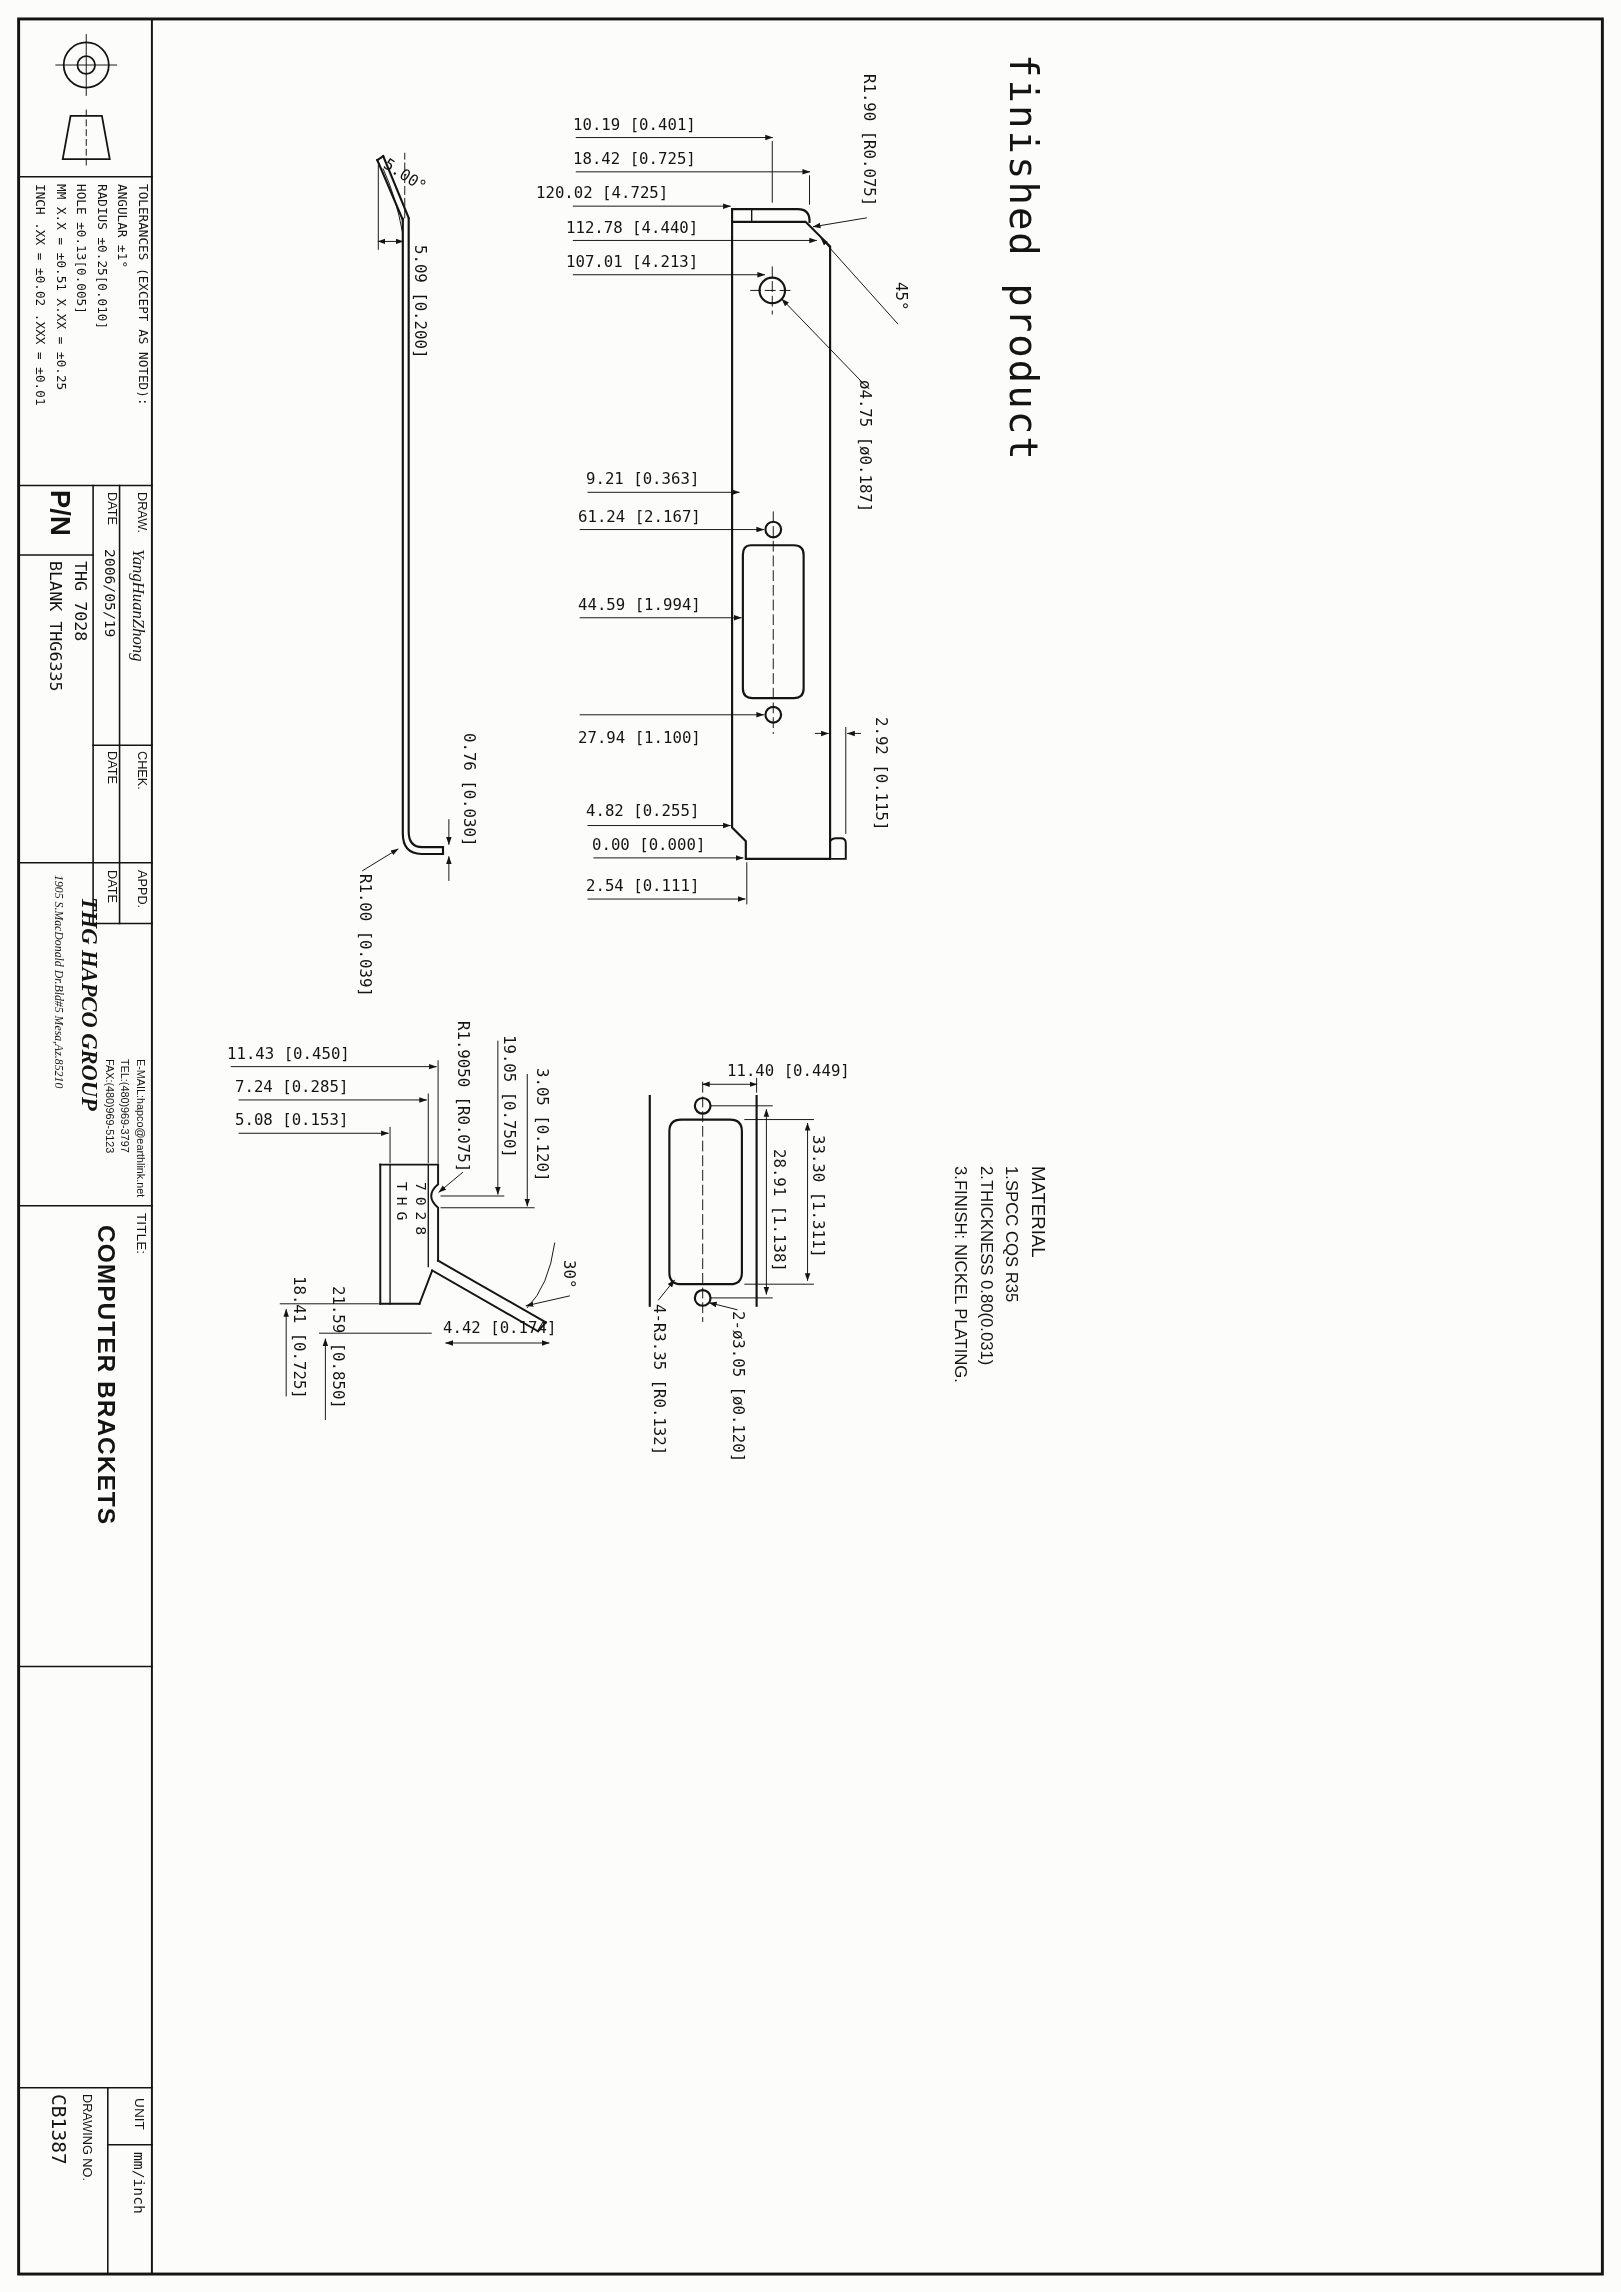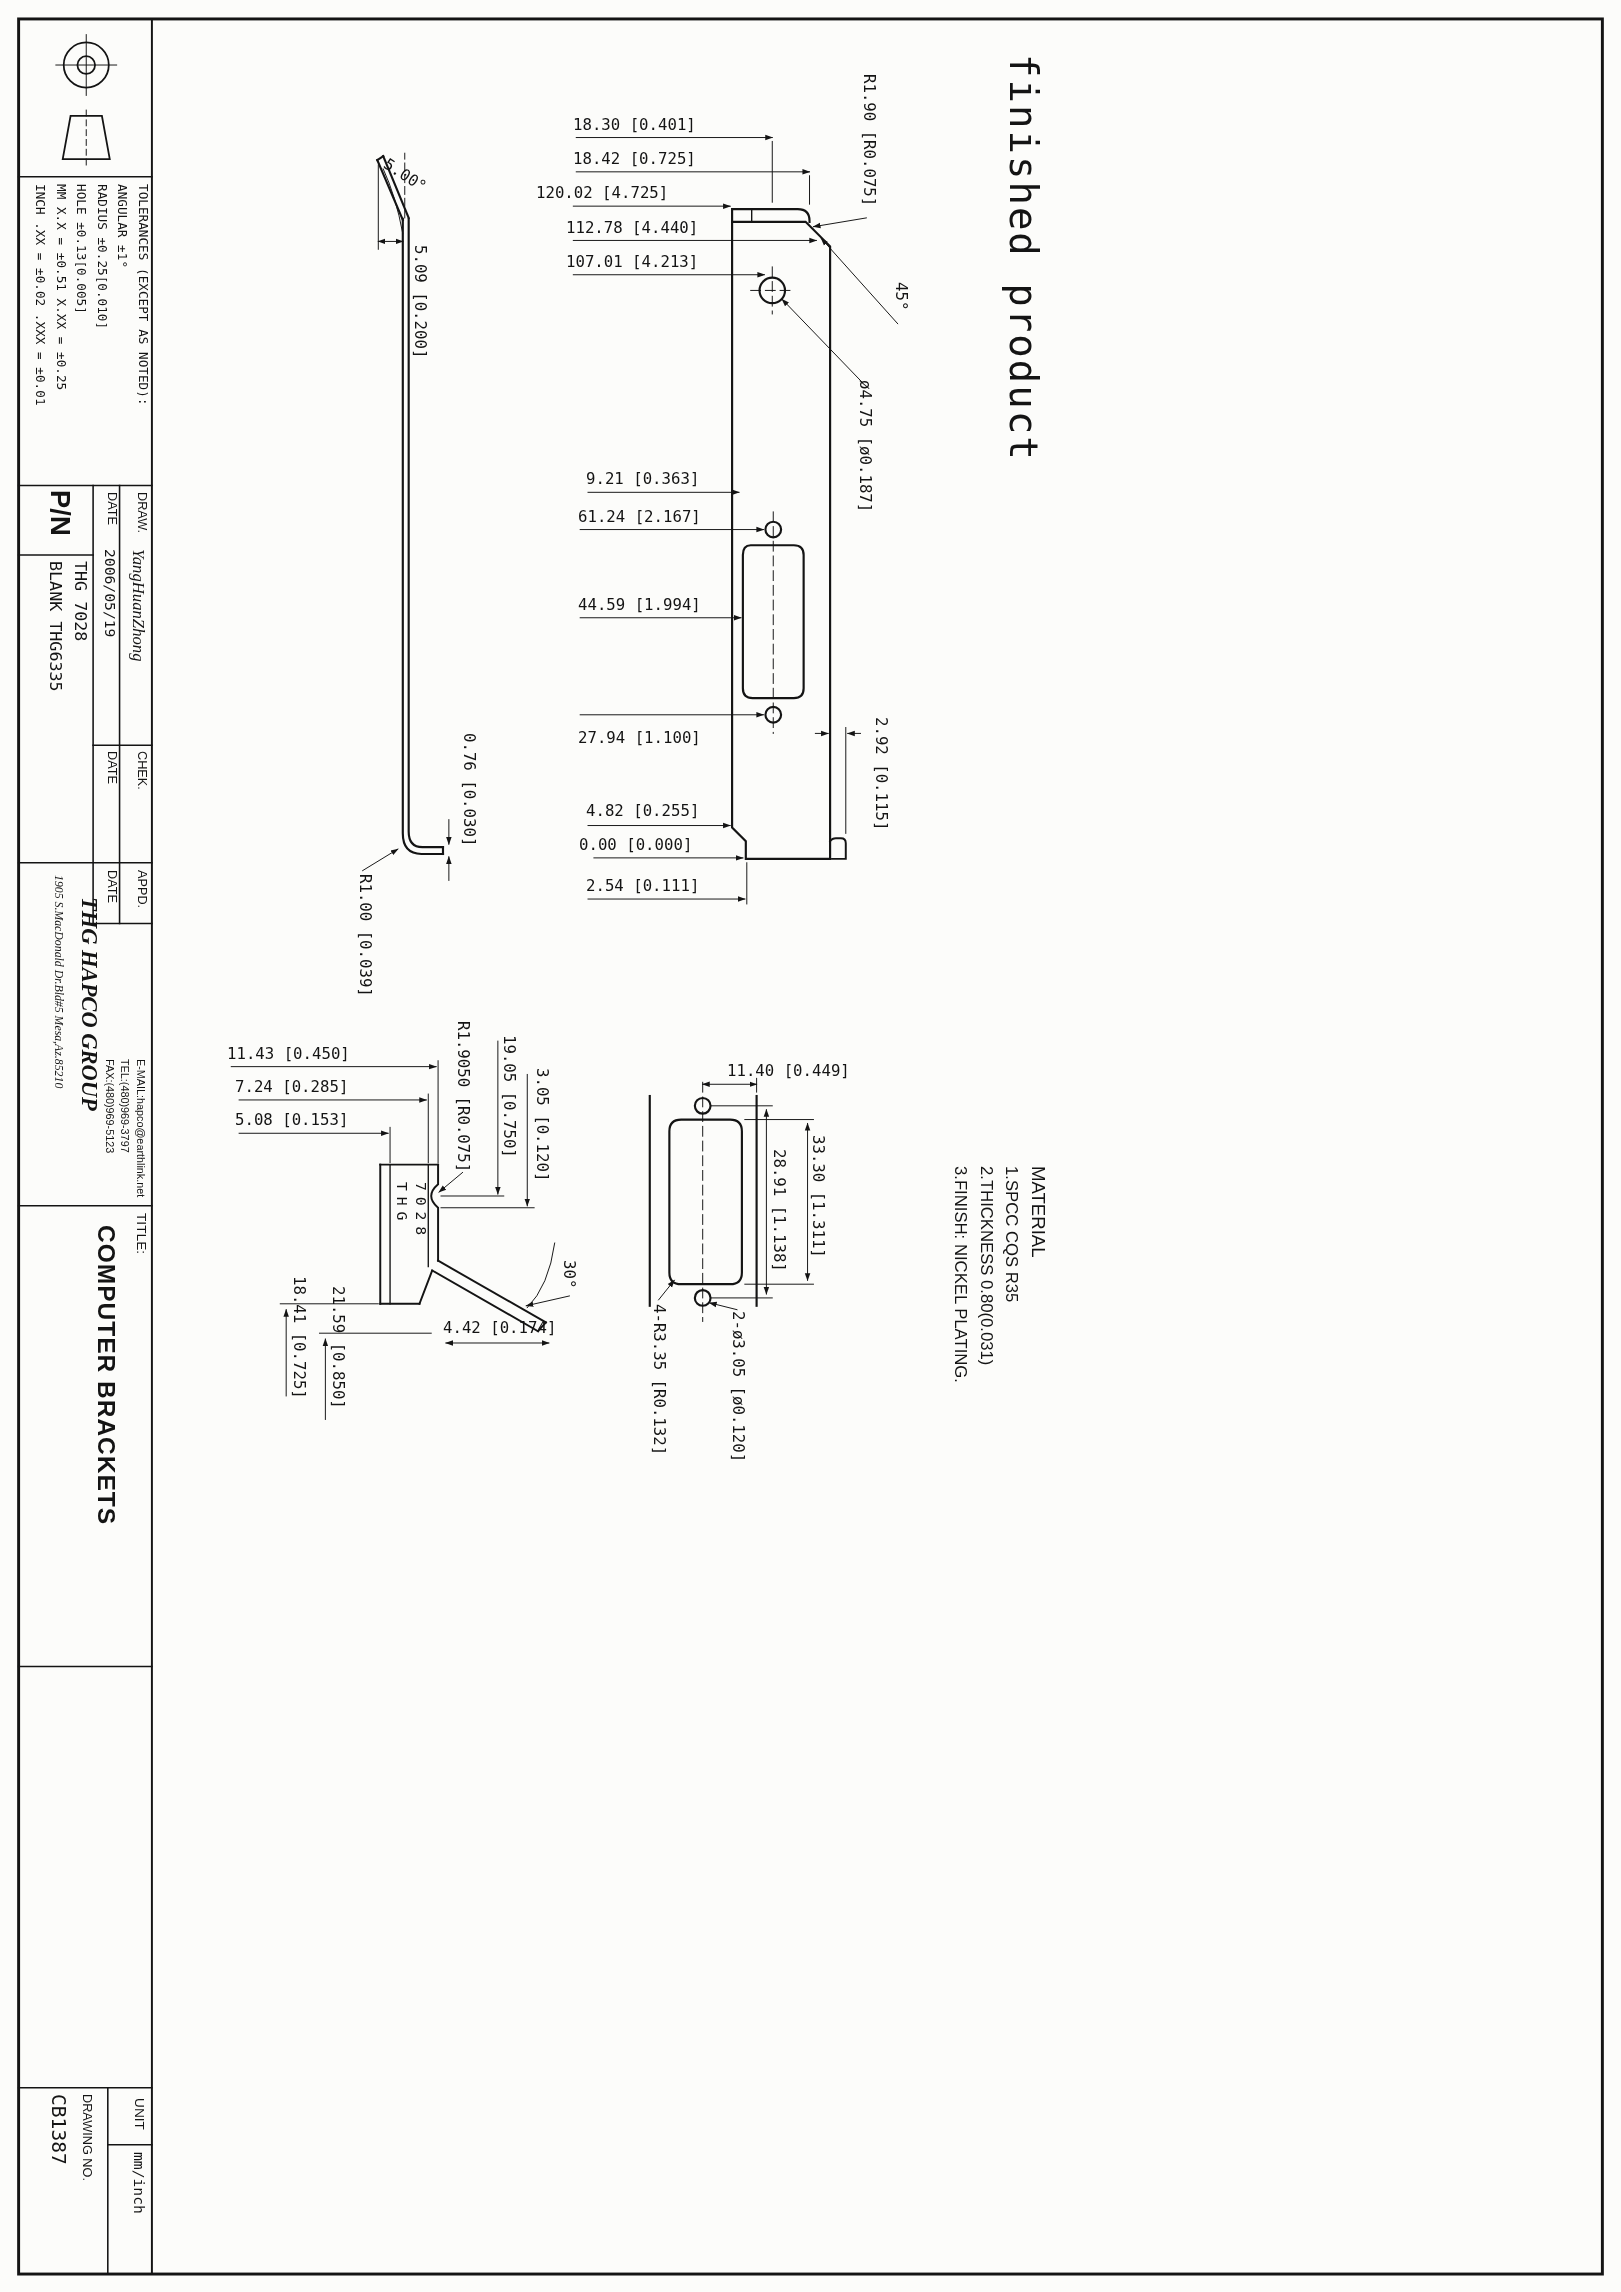--- a/index.html
+++ b/index.html
@@ -207,31 +207,31 @@
   <div class="t v sans" style="left:116px;top:1059px;font-size:10.8px">FAX:(480)969-5123</div>
 
   <div class="t v sans" style="left:149px;top:1213px;font-size:13.7px">TITLE:</div>
   <div class="t v sans b" style="left:120px;top:1225px;font-size:24.5px;letter-spacing:1px">COMPUTER BRACKETS</div>
 
   <div class="t v sans" style="left:147px;top:2098px;font-size:13.7px">UNIT</div>
   <div class="t v mono" style="left:147px;top:2152px;font-size:14.7px">mm/inch</div>
   <div class="t v sans" style="left:94px;top:2094px;font-size:12.7px">DRAWING NO.</div>
   <div class="t v mono" style="left:69px;top:2094px;font-size:19.6px">CB1387</div>
 
-  <div class="t dim" style="left:573px;top:116px">18.30 [0.401]</div>
+  <div class="t dim" style="left:573px;top:116px">10.19 [0.401]</div>
   <div class="t dim" style="left:573px;top:150px">18.42 [0.725]</div>
   <div class="t dim" style="left:536px;top:184px">120.02 [4.725]</div>
   <div class="t dim" style="left:566px;top:219px">112.78 [4.440]</div>
   <div class="t dim" style="left:566px;top:253px">107.01 [4.213]</div>
   <div class="t dim" style="left:586px;top:470px">9.21 [0.363]</div>
   <div class="t dim" style="left:578px;top:508px">61.24 [2.167]</div>
   <div class="t dim" style="left:578px;top:596px">44.59 [1.994]</div>
   <div class="t dim" style="left:578px;top:729px">27.94 [1.100]</div>
   <div class="t dim" style="left:586px;top:802px">4.82 [0.255]</div>
-  <div class="t dim" style="left:579px;top:836px">0.00 [0.000]</div>
+  <div class="t dim" style="left:592px;top:836px">0.00 [0.000]</div>
   <div class="t dim" style="left:586px;top:877px">2.54 [0.111]</div>
 
   <div class="t v dim" style="left:878px;top:74px">R1.90 [R0.075]</div>
   <div class="t v dim" style="left:910px;top:282px">45°</div>
   <div class="t v dim" style="left:874px;top:380px">ø4.75 [ø0.187]</div>
   <div class="t v dim" style="left:890px;top:717px">2.92 [0.115]</div>
 
   <div class="t dim r33" style="left:390px;top:155px">5.00°</div>
   <div class="t v dim" style="left:429px;top:245px">5.09 [0.200]</div>
   <div class="t v dim" style="left:478px;top:733px">0.76 [0.030]</div>

